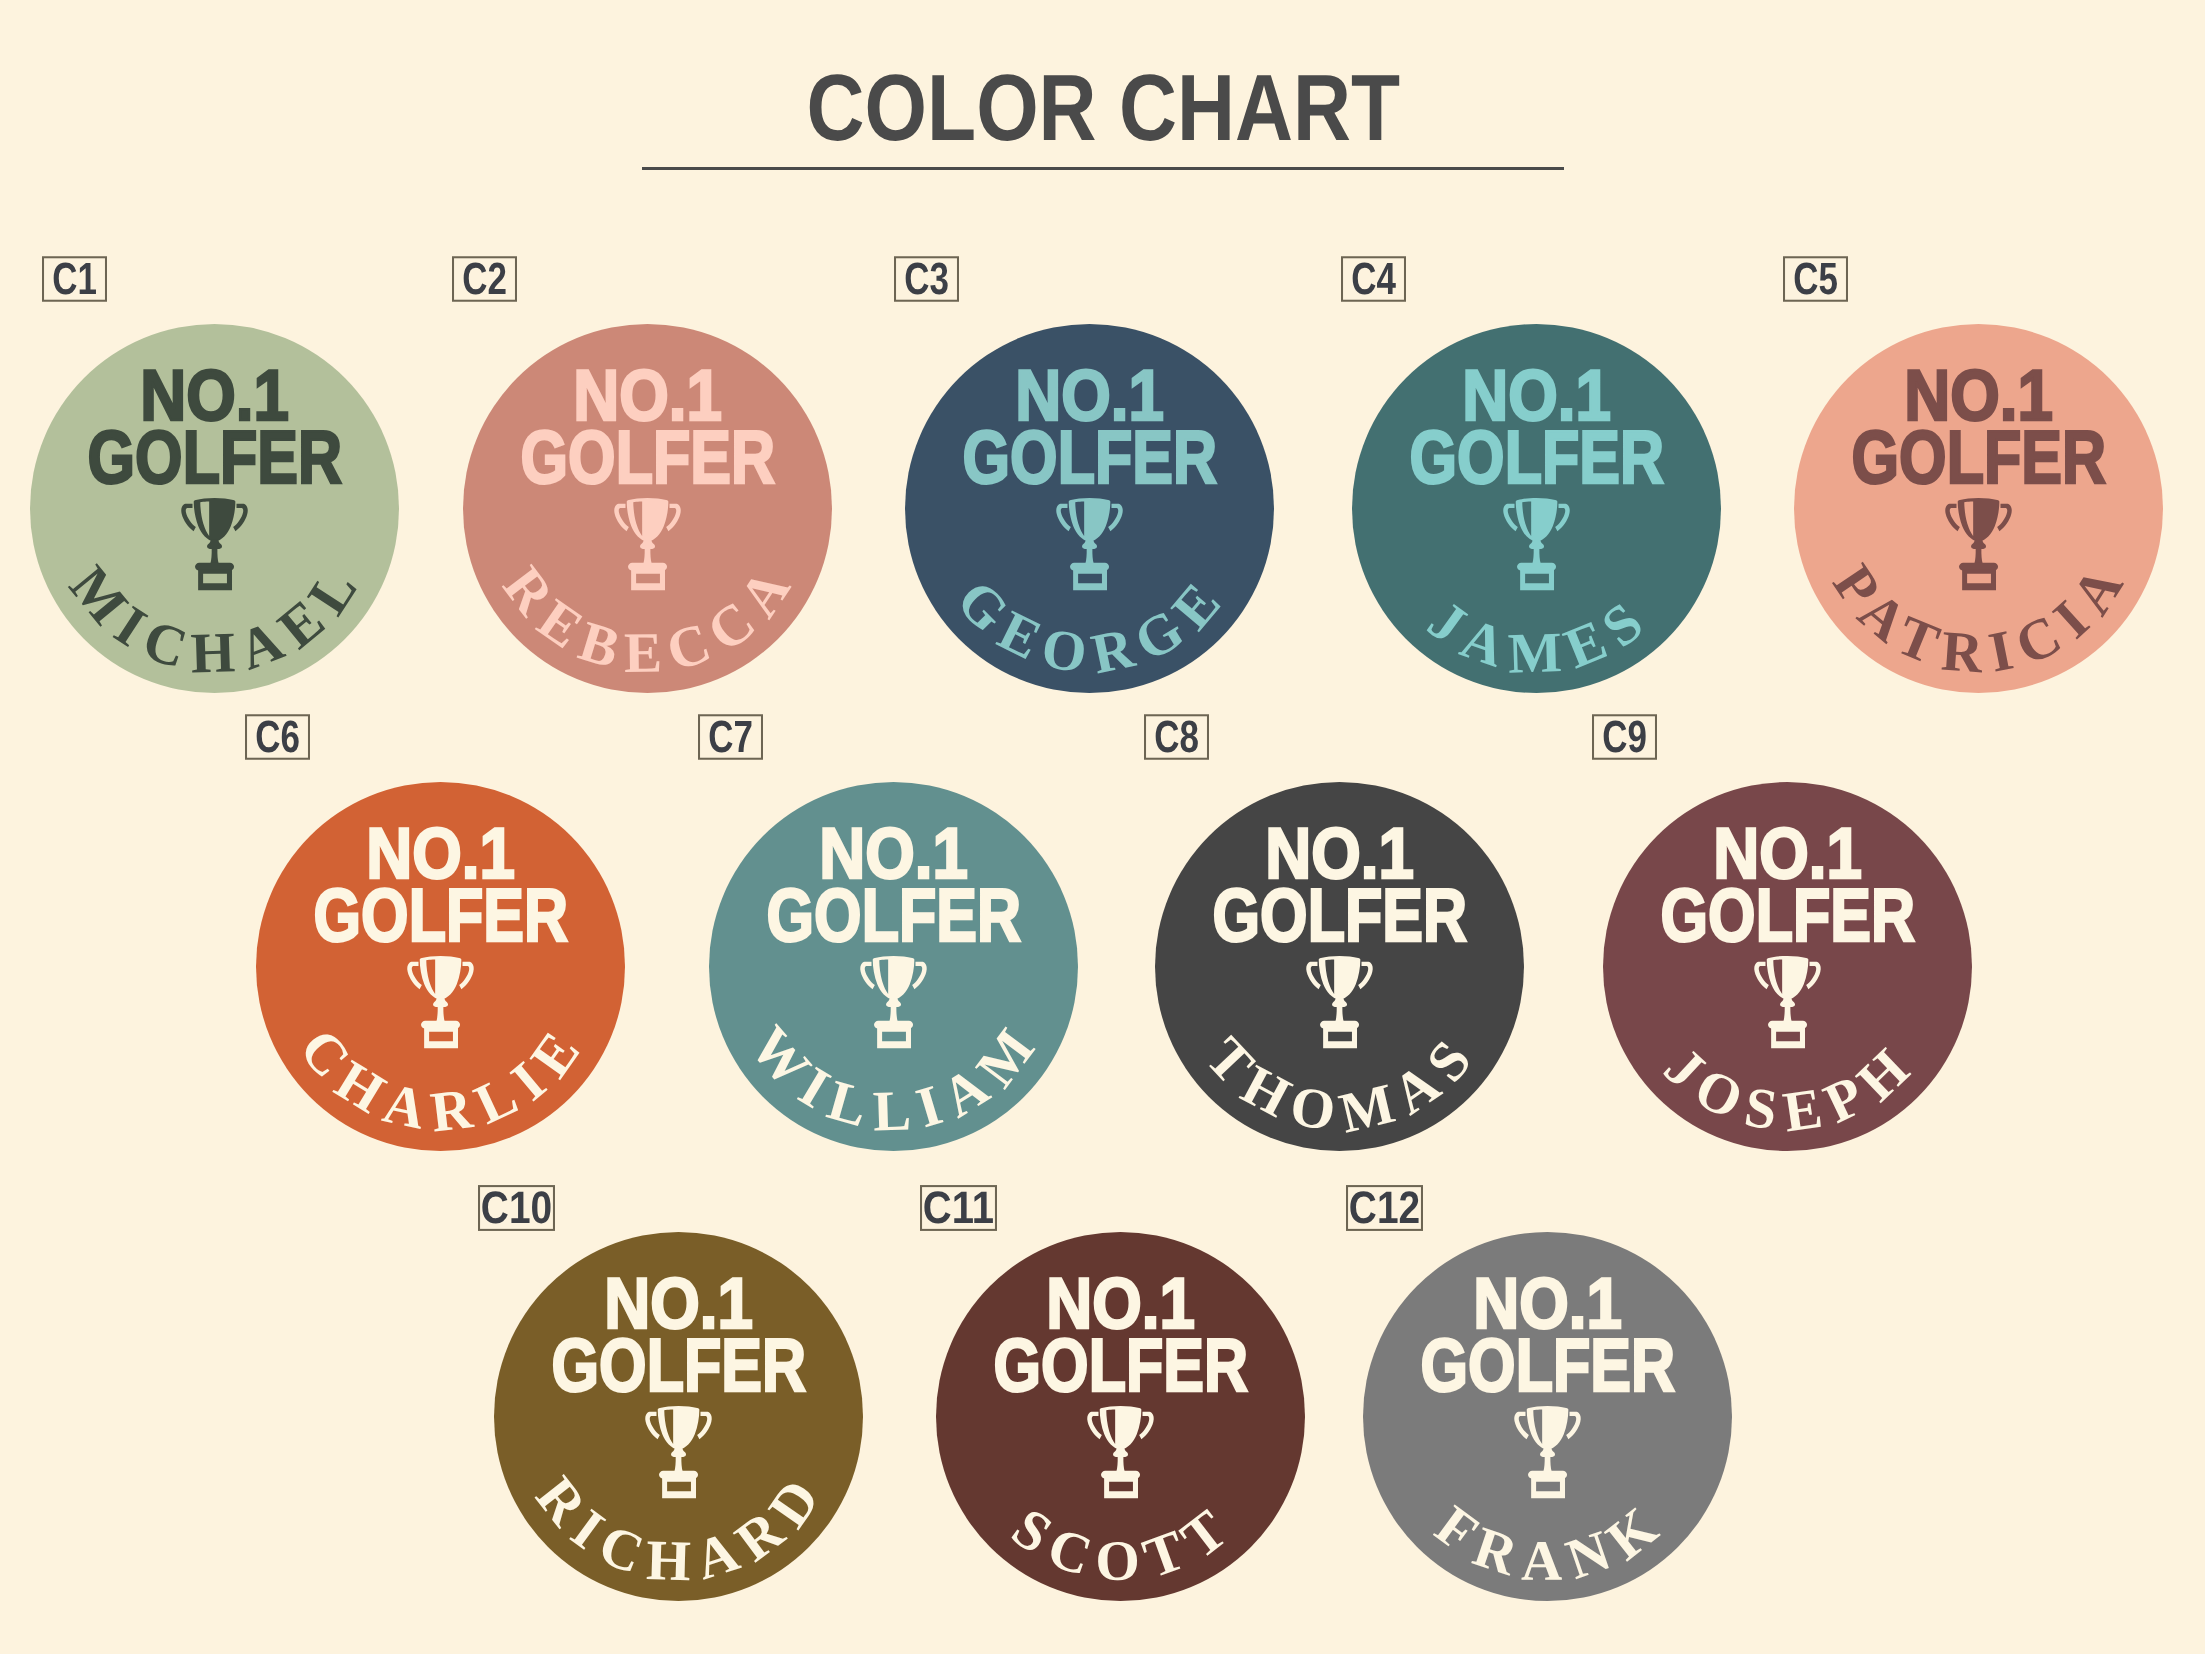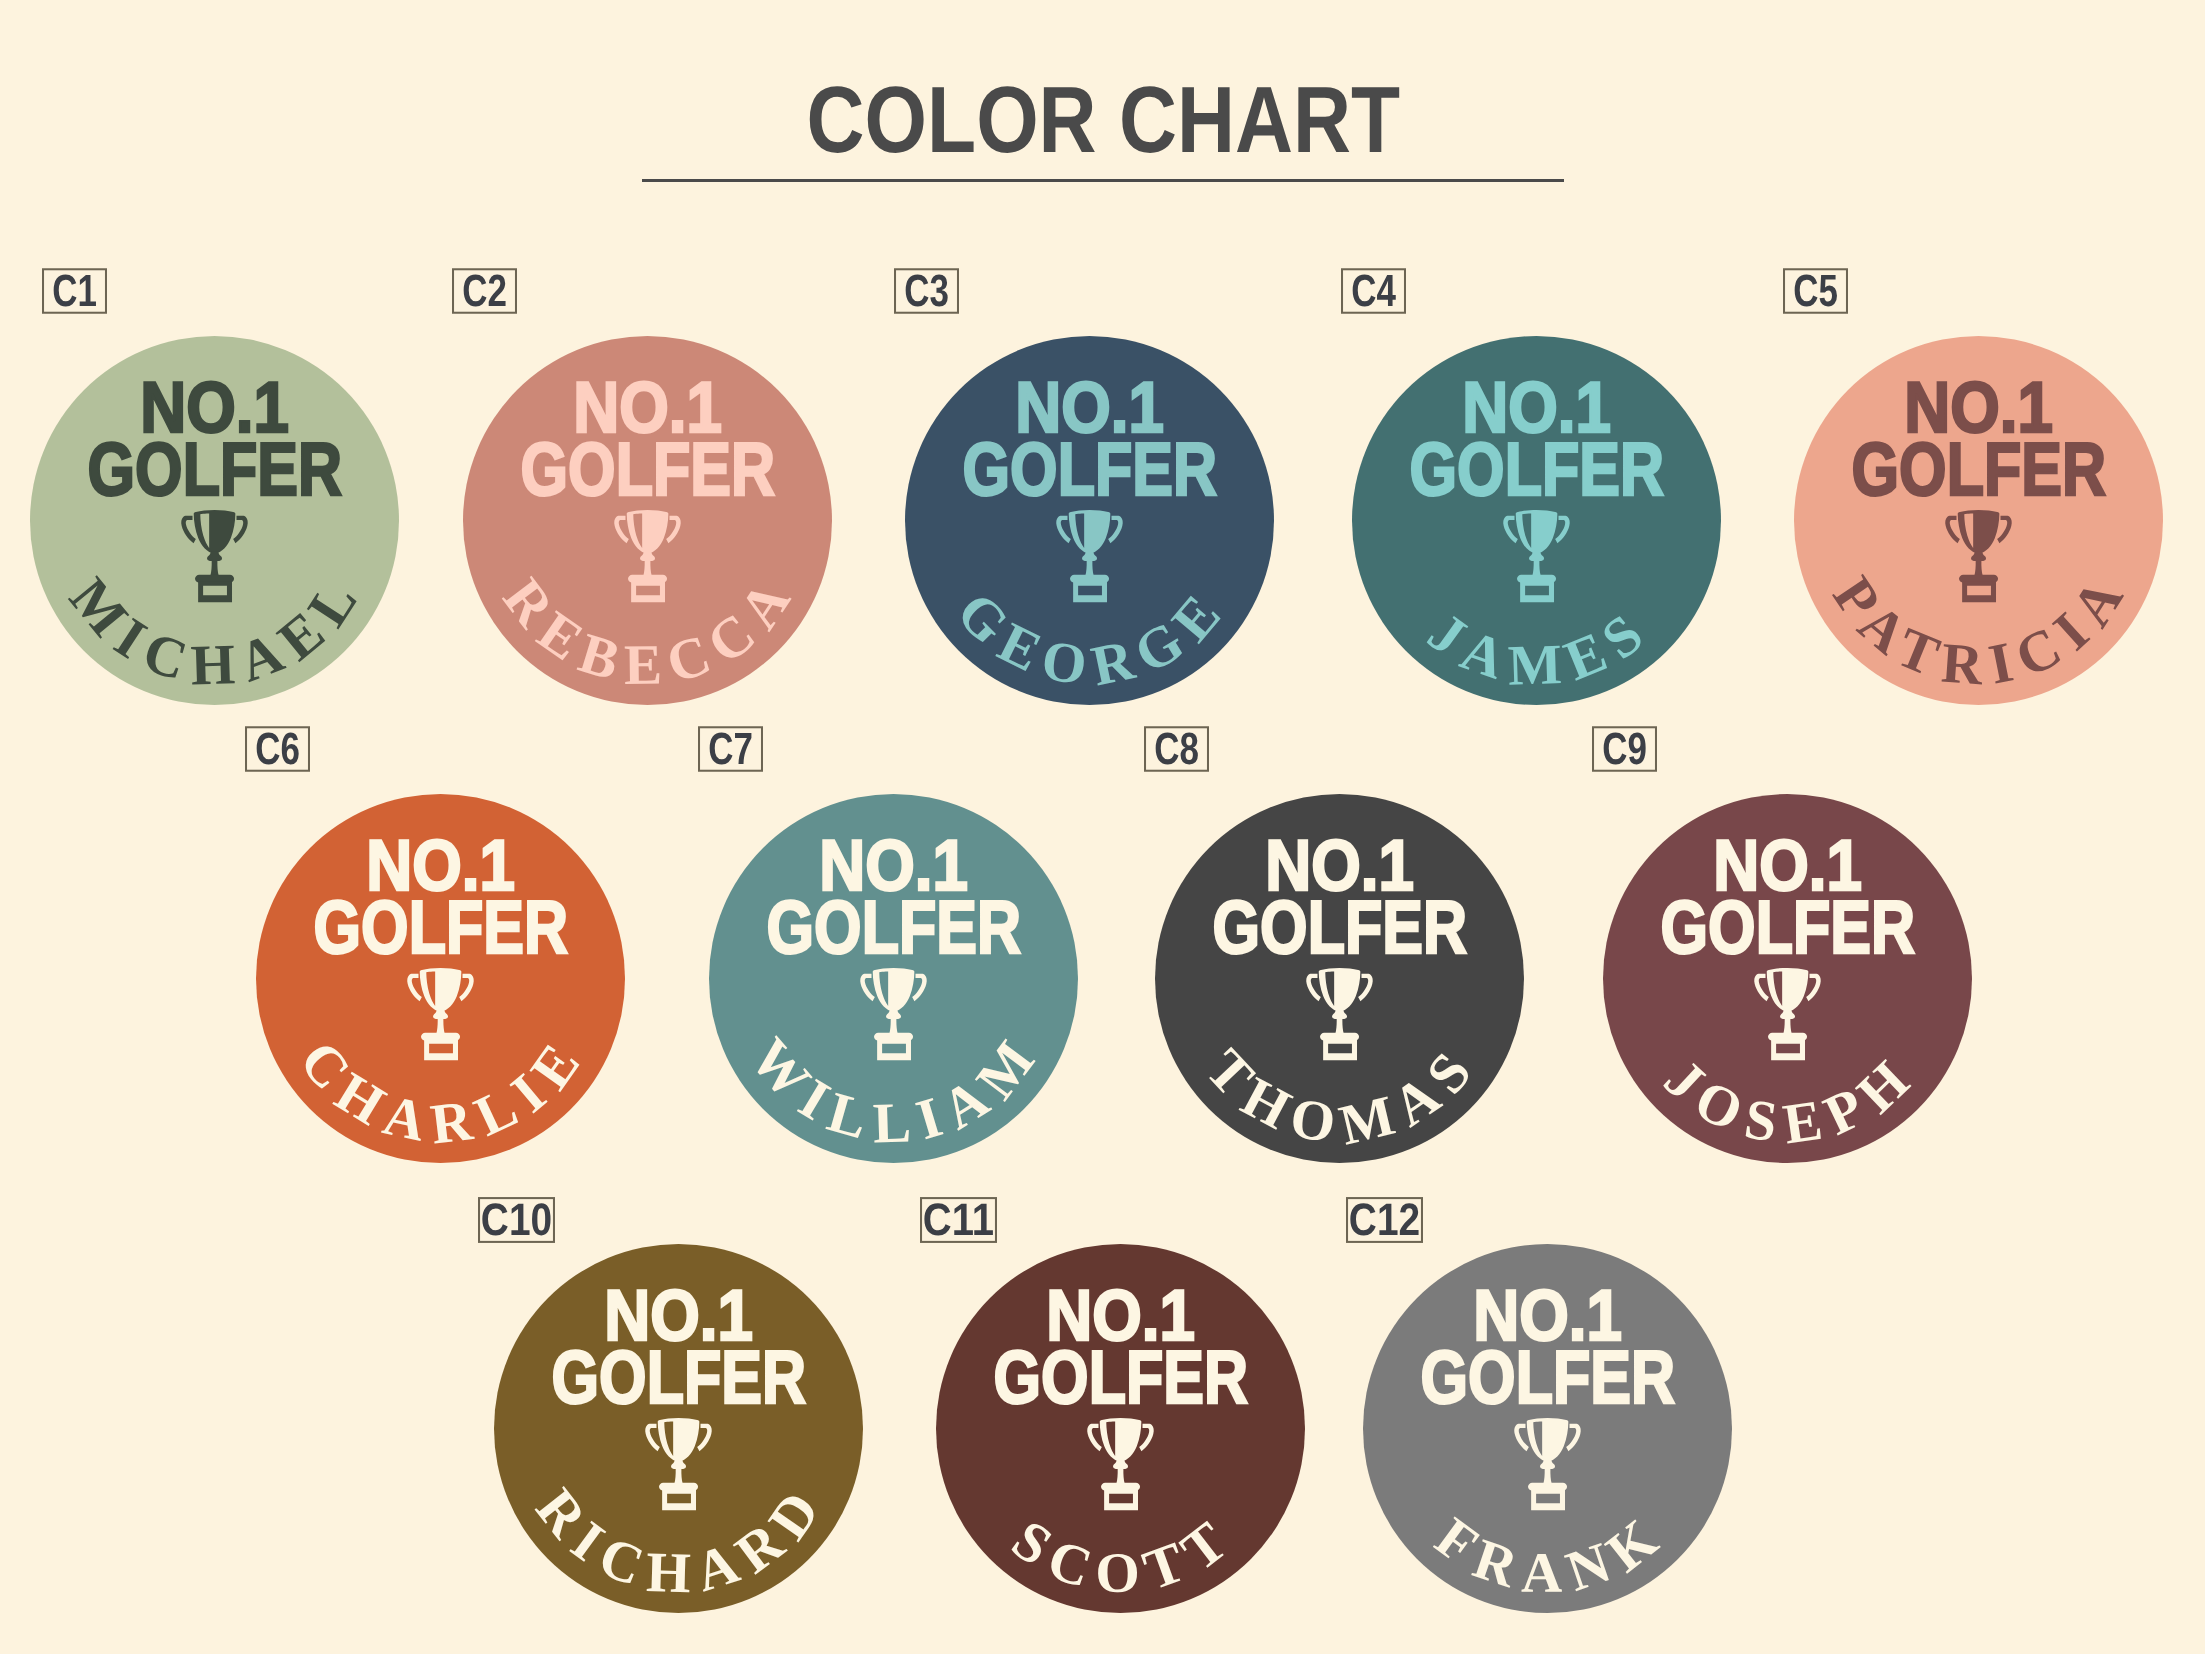--- a/index.html
+++ b/index.html
@@ -1,19 +1,19 @@
 <!DOCTYPE html>
 <html style="font-size:13px"><head>
 <meta charset="utf-8">
 <style>
   html,body{margin:0;padding:0;}
   *{-webkit-font-smoothing:antialiased;text-rendering:geometricPrecision;}
   body{width:2205px;height:1654px;background:#FDF3DE;
        font-family:"Liberation Sans",sans-serif;overflow:hidden;position:relative;}
-  #stage{position:absolute;left:0;top:12px;width:2205px;height:1372px;}
+  #stage{position:absolute;left:0;top:0;width:2205px;height:1372px;}
   .title-svg{position:absolute;left:0;top:0;}
   .title-rule{position:absolute;left:642px;top:167px;width:922px;height:3.3px;background:#4A4A4A;}
   .badge{position:absolute;left:0;top:0;}
   .codebox{position:absolute;display:block;}
   svg.disc{display:block;position:absolute;}
   .hl{font-family:"Liberation Sans",sans-serif;font-weight:700;}
   .arcname{font-family:"Liberation Serif",serif;font-weight:700;}
 </style>
 </head>
 <body>

